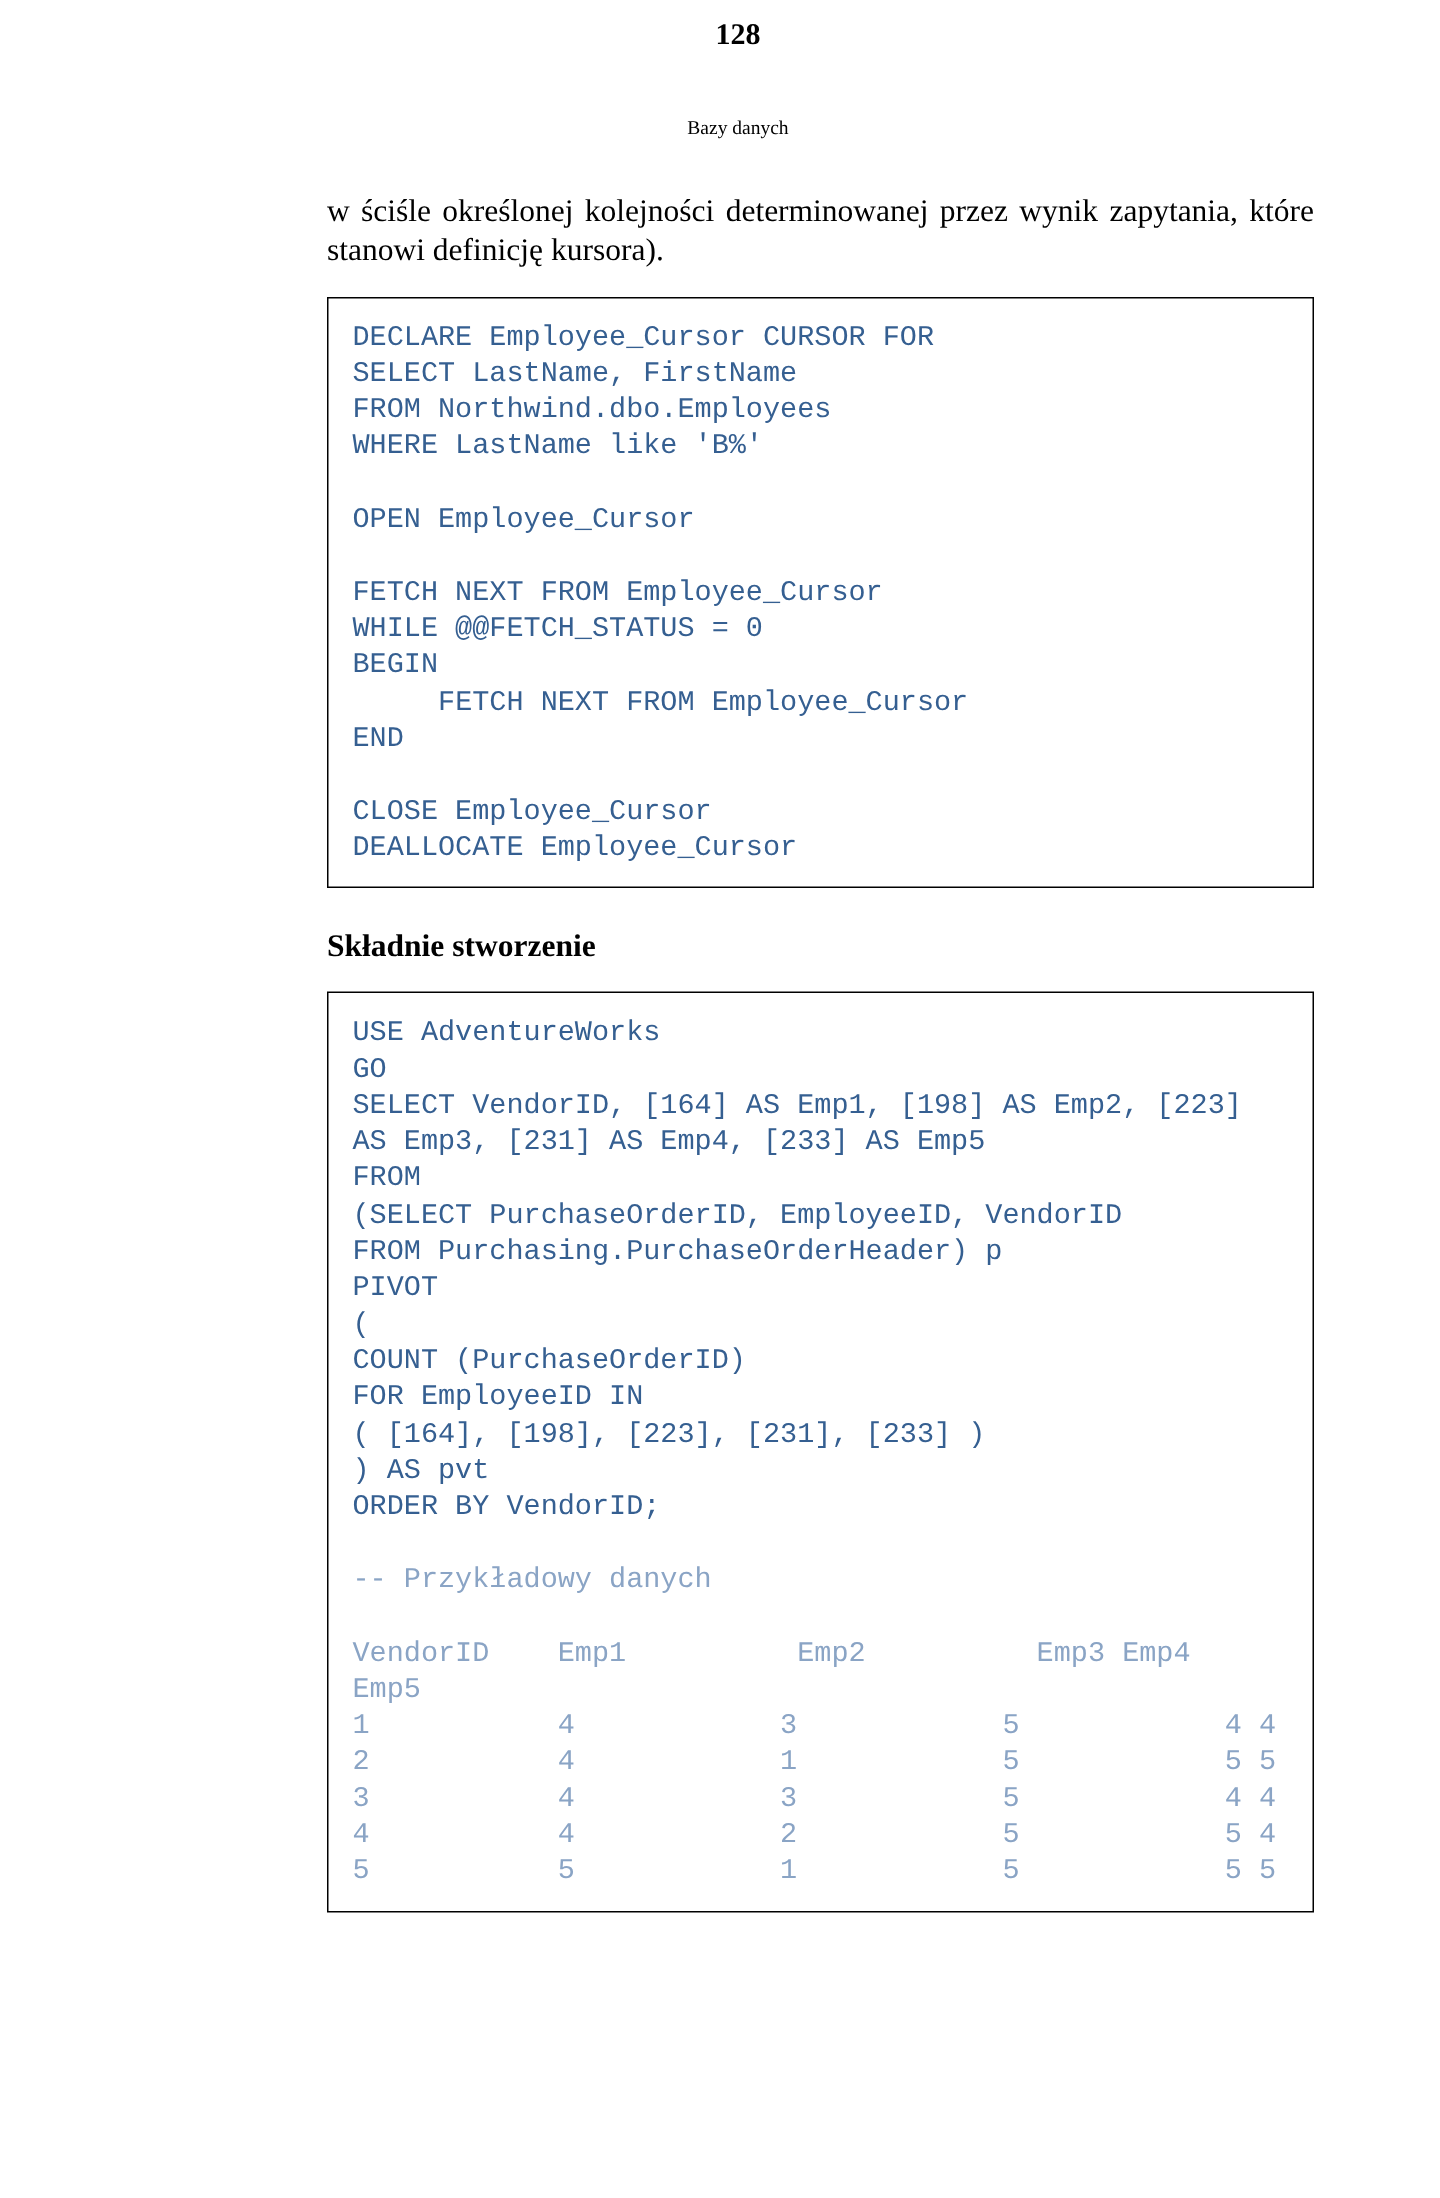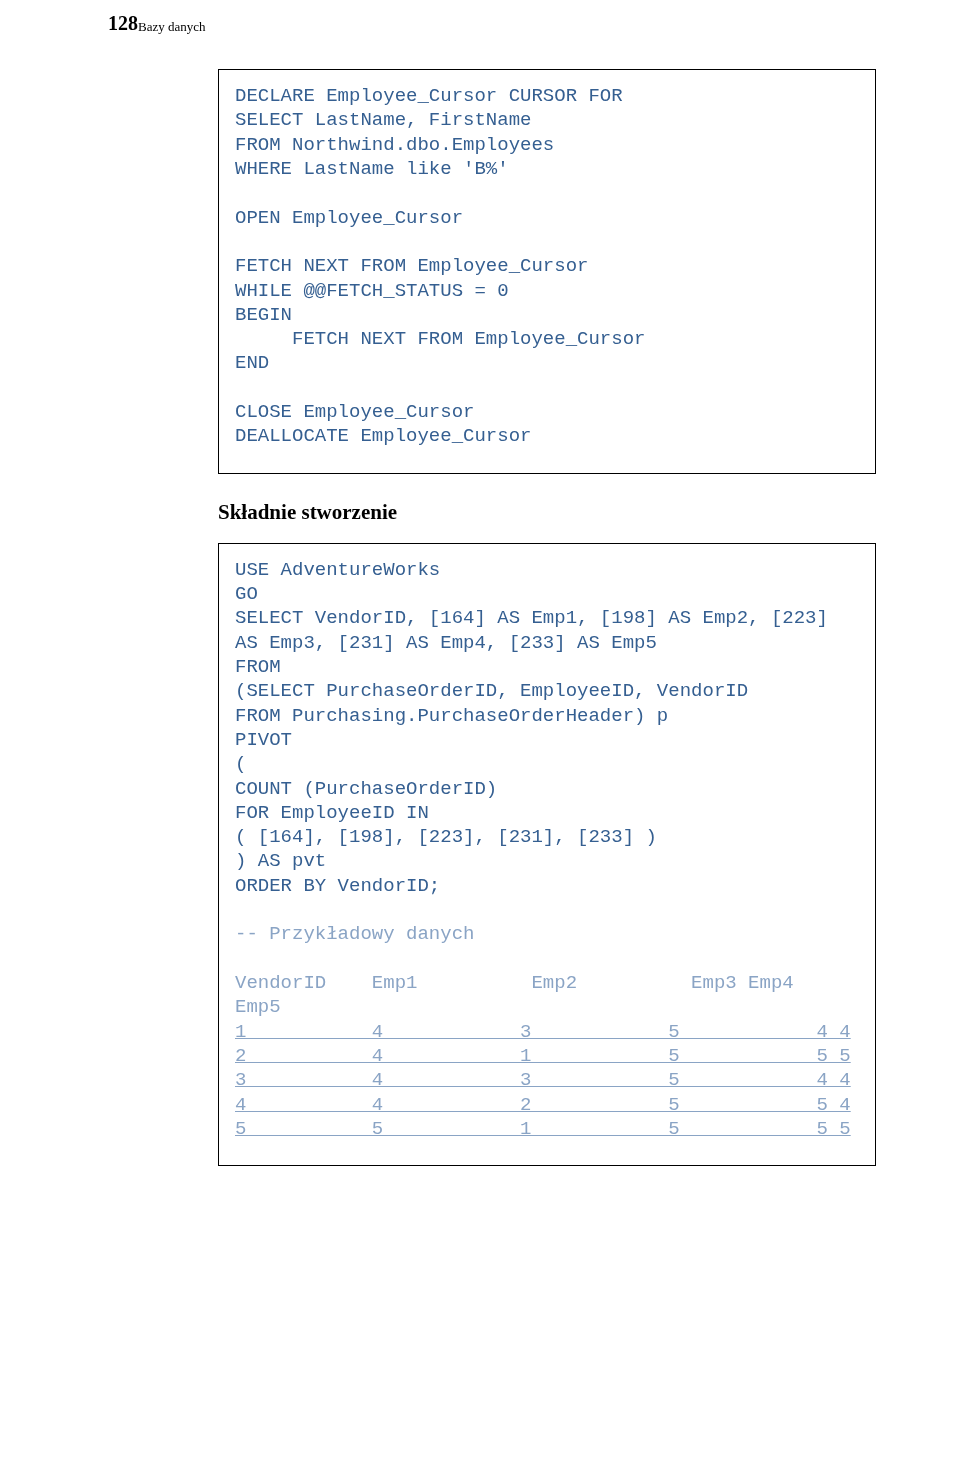--- a/index.html
+++ b/index.html
@@ -11,22 +11,24 @@
     width: 960px;
   }
   .page {
     width: 960px;
     min-height: 1465px;
     padding: 12px 84px 40px 108px;
     position: relative;
   }
   .header-line {
     display: flex;
-    align-items: flex-end;
+    align-items: center;
+    gap: 42px;
     margin-bottom: 34px;
+    flex-direction: column;
   }
   .page-number {
     font-size: 20px;
     font-weight: bold;
   }
   .section-title {
     font-size: 13px;
     font-weight: normal;
   }
   .body-block {
@@ -36,50 +38,51 @@
     font-size: 21px;
     line-height: 1.25;
     margin: 0 0 16px 0;
     text-align: justify;
   }
   .para.indent {
     text-indent: 32px;
   }
   .code-box {
     border: 1px solid #000;
-    padding: 14px 14px 24px 16px;
+    padding: 14px 14px 14px 16px;
     margin: 18px 0 26px 0;
     font-family: "Courier New", Courier, monospace;
     font-size: 19px;
     line-height: 1.28;
     color: #355f91;
     white-space: pre-wrap;
     word-wrap: break-word;
   }
   .subheading {
     font-size: 21px;
     font-weight: bold;
     margin: 8px 0 18px 0;
   }
   .result-comment { color: #8aa4c5; }
   .result-header { color: #8aa4c5; }
-  .result-data { color: #8aa4c5; text-decoration: underline; }
+  .result-data { color: #8aa4c5; }
 </style>
 </head>
 <body>
 
 <div class="page">
 
   <div class="header-line">
     <span class="page-number">128</span>
     <span class="section-title">Bazy danych</span>
   </div>
 
   <div class="body-block">
 
+    <p class="para">w ściśle określonej kolejności determinowanej przez wynik zapytania, które stanowi definicję kursora).</p>
 
     <div class="code-box">DECLARE Employee_Cursor CURSOR FOR
 SELECT LastName, FirstName
 FROM Northwind.dbo.Employees
 WHERE LastName like 'B%'
 
 OPEN Employee_Cursor
 
 FETCH NEXT FROM Employee_Cursor
 WHILE @@FETCH_STATUS = 0

